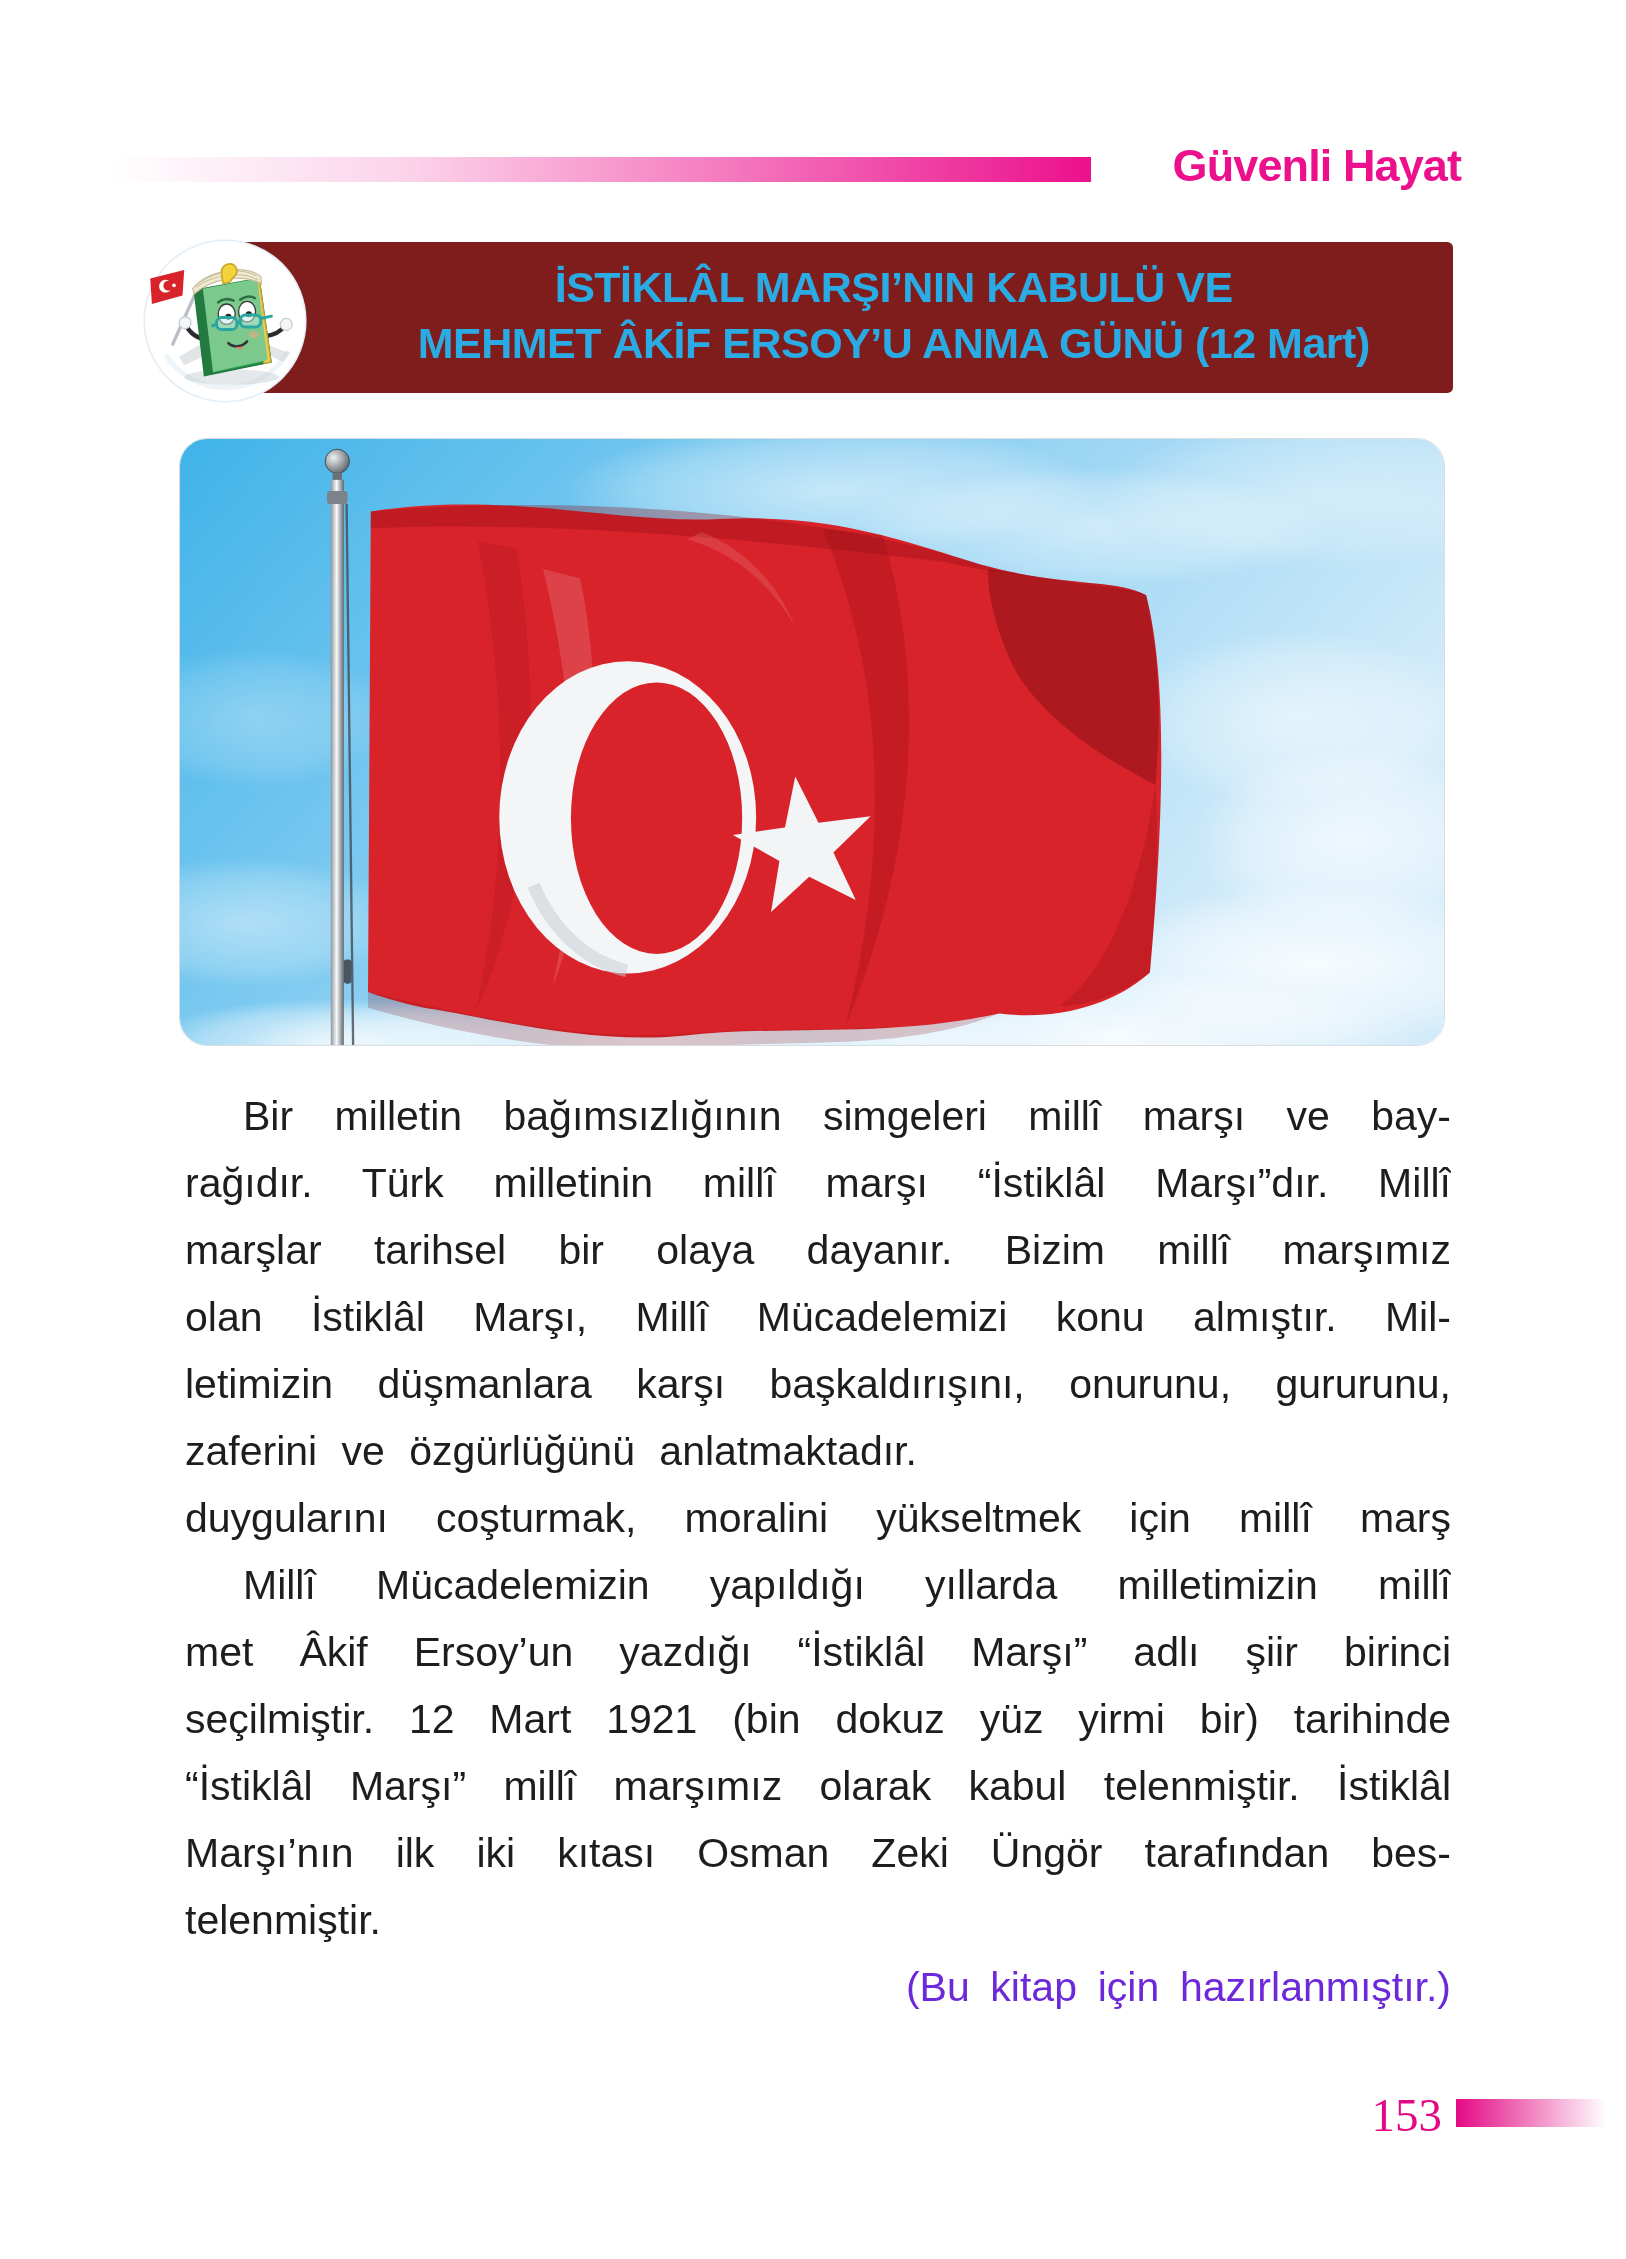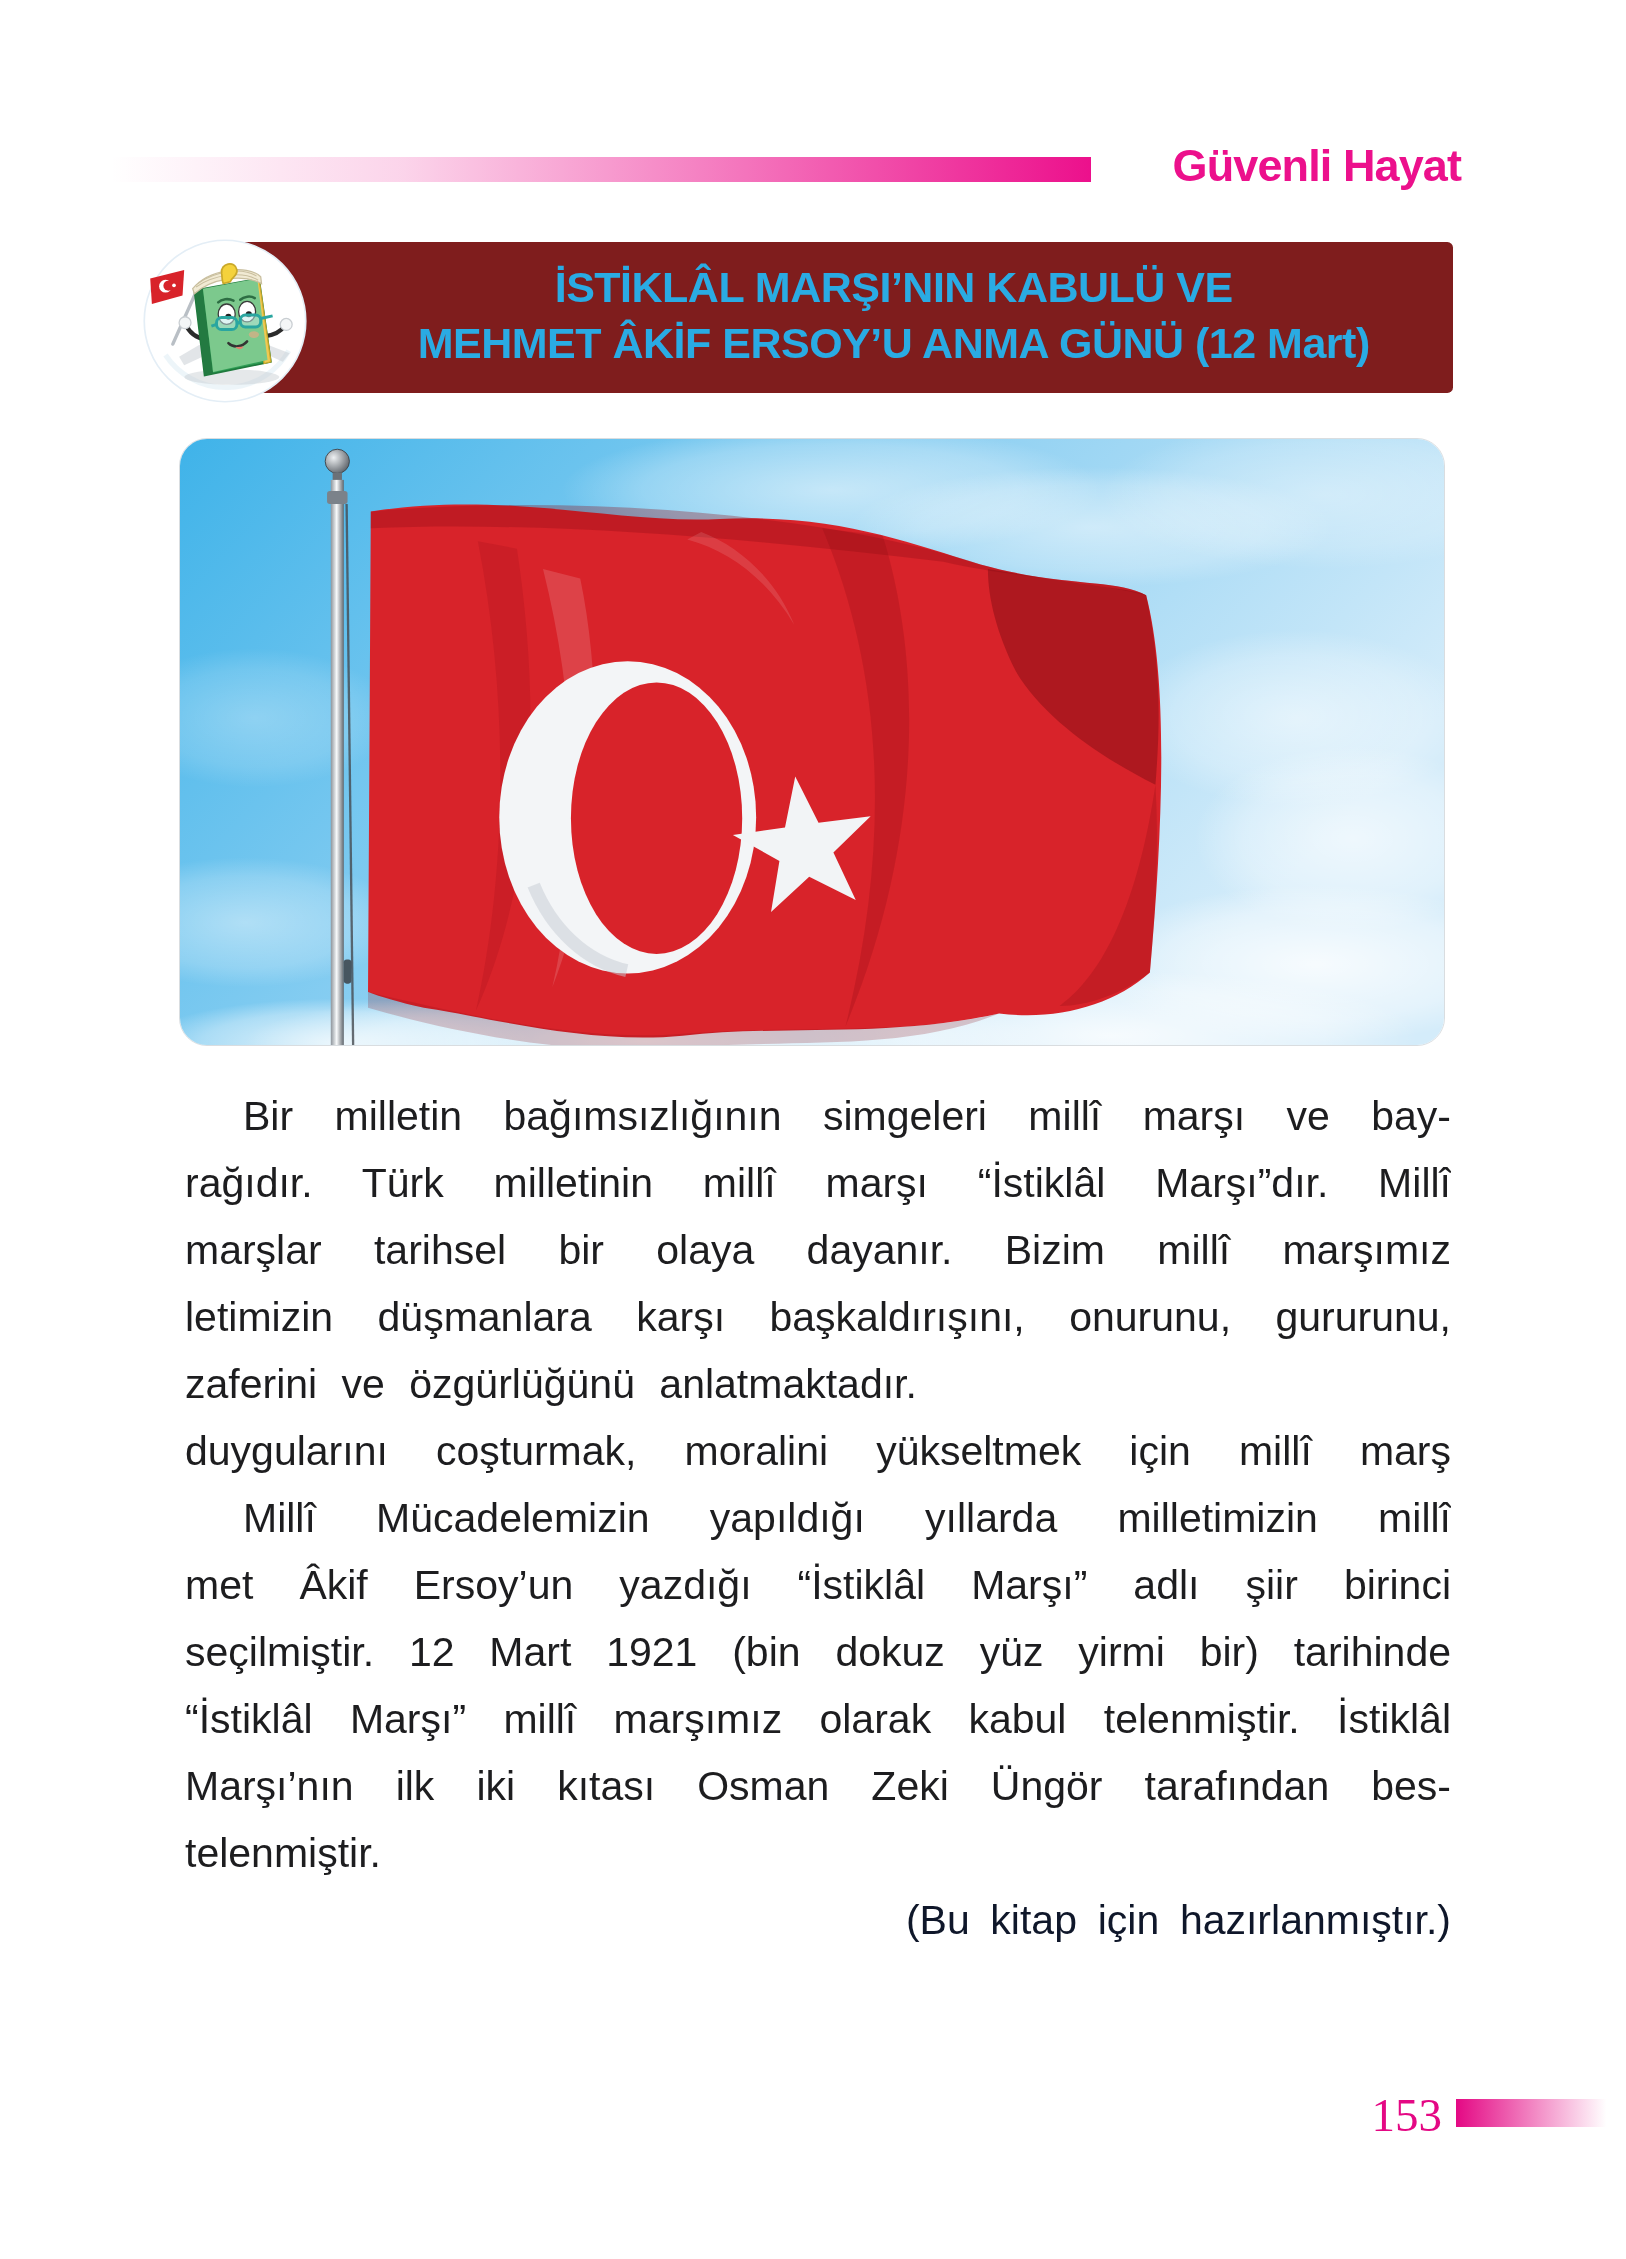--- a/index.html
+++ b/index.html
@@ -41,21 +41,21 @@
   
   .body-text{
     position:absolute; left:177px; top:1083px; width:1266px;
     color:#1d1d1f; font-size:41px; line-height:67px;margin-left:8px;
   }
   .para{margin:0;}
   .para-line{ text-align:justify; text-align-last:justify; height:67px; overflow:hidden;}
   .para-line.first{ text-indent:58px; }
   .para-line.last{ text-align-last:left; word-spacing:13px; }
   .attribution{
-    text-align:right; height:67px; word-spacing:9.3px; color:#0f172a;
+    text-align:right; height:67px; word-spacing:9.3px; color:#6d28d9;
   }
   
   .page-number{
     position:absolute; top:2088px; right:185px;
     font-family:"Liberation Serif", serif; font-size:47px; color:#e40884;
   }
   .footer-bar{
     position:absolute; left:1456px; top:2099px; width:171px; height:28px;
     background:linear-gradient(90deg, #e40884 0%, rgba(255,255,255,0) 88%);
   }
@@ -213,20 +213,21 @@
       </g>
     </svg>
   </div>
 
   <div class="body-text">
     <div id="paragraphs">
         <div class="para">
           <div class="para-line first">Bir milletin bağımsızlığının simgeleri millî marşı ve bay-</div>
           <div class="para-line">rağıdır. Türk milletinin millî marşı “İstiklâl Marşı”dır. Millî</div>
           <div class="para-line">marşlar tarihsel bir olaya dayanır. Bizim millî marşımız</div>
+          <div class="para-line">olan İstiklâl Marşı, Millî Mücadelemizi konu almıştır. Mil-</div>
           <div class="para-line">letimizin düşmanlara karşı başkaldırışını, onurunu, gururunu,</div>
           <div class="para-line last">zaferini ve özgürlüğünü anlatmaktadır.</div>
         </div>
         <div class="para">
           <div class="para-line">duygularını coşturmak, moralini yükseltmek için millî marş</div>
           <div class="para-line first">Millî Mücadelemizin yapıldığı yıllarda milletimizin millî</div>
           <div class="para-line">met Âkif Ersoy’un yazdığı “İstiklâl Marşı” adlı şiir birinci</div>
           <div class="para-line">seçilmiştir. 12 Mart 1921 (bin dokuz yüz yirmi bir) tarihinde</div>
           <div class="para-line">“İstiklâl Marşı” millî marşımız olarak kabul telenmiştir. İstiklâl</div>
           <div class="para-line">Marşı’nın ilk iki kıtası Osman Zeki Üngör tarafından bes-</div>

